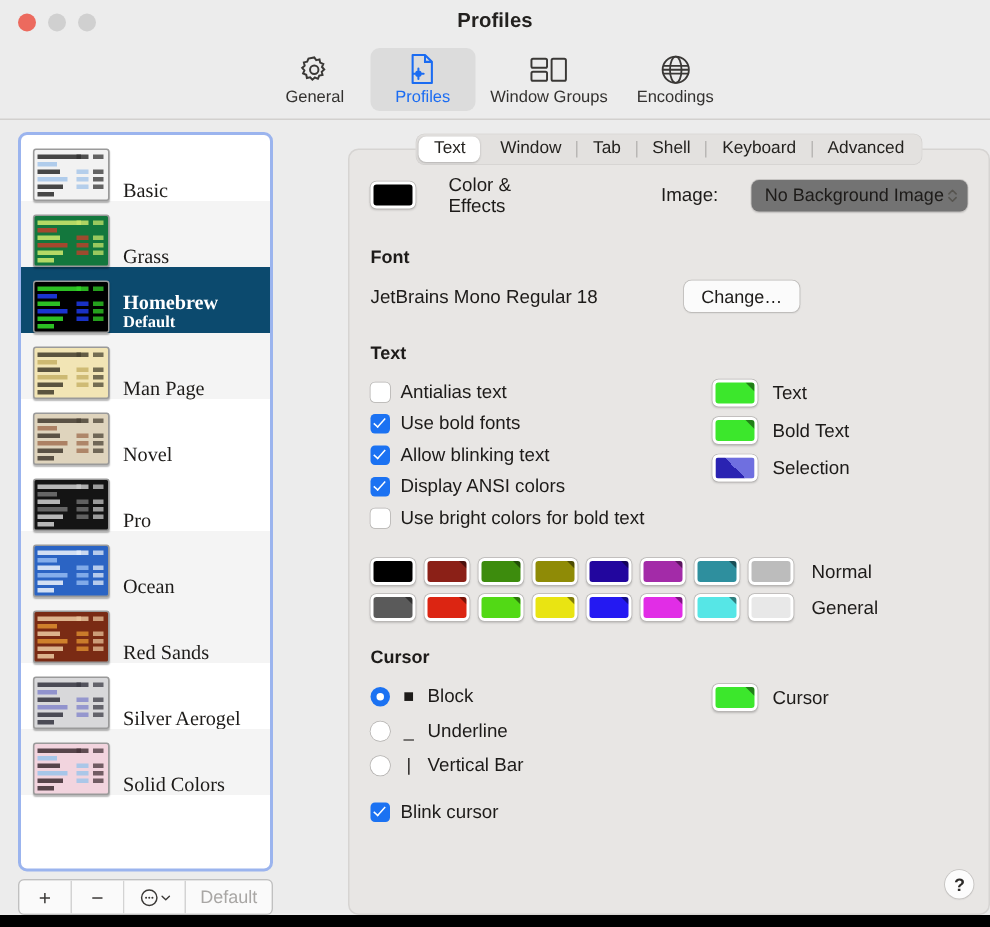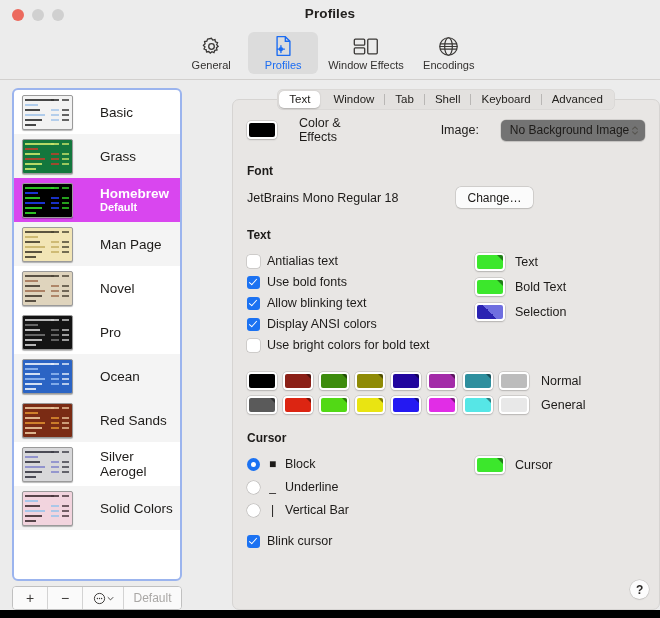--- a/index.html
+++ b/index.html
@@ -47,25 +47,25 @@
   
   .content{flex:1;display:flex;padding:8px 10px 0 12px;box-sizing:border-box;gap:10px;}
   
   .leftcol{width:188px;display:flex;flex-direction:column;}
   .listbox{
     flex:1;background:#ffffff;border:2px solid #9bb4ee;border-radius:6px;
     overflow:hidden;position:relative;
   }
   .plist{display:flex;flex-direction:column;}
   .prow{
-    display:flex;align-items:center;gap:27px;height:44px;padding:0 6px 0 8px;
-    box-sizing:border-box;cursor:default;
+    display:flex;align-items:flex-end;gap:9px;height:44px;padding:0 6px 0 8px;
+    box-sizing:border-box;cursor:default;font-family:Liberation Serif, serif;
   }
   .prow.alt{background:#f4f4f4;}
-  .prow.sel{background:#d946ef;}
+  .prow.sel{background:#0c4a6e;}
   .thumb{
     width:49px;height:33px;border:1px solid #9a9a9a;border-radius:2px;
     box-shadow:0 1px 1px rgba(0,0,0,.28);
     overflow:hidden;flex:0 0 auto;position:relative;
   }
   .thumb .bar{position:absolute;left:0;right:0;height:2px;}
   .pname{font-size:13.5px;color:#1d1b19;line-height:15px;}
   .psub{font-size:11px;color:#1d1b19;line-height:13px;}
   .prow.sel .pname,.prow.sel .psub{color:#fff;}
   .prow.sel .pname{font-weight:bold;}
@@ -203,21 +203,21 @@
     </div>
 
     <div class="tbitem">
       <div class="tbicon">
         <svg width="26" height="21" viewBox="0 0 30 24" fill="none" stroke="#3a3836" stroke-width="1.5">
           <rect x="1.5" y="3.5" width="12" height="7" rx="1.2"></rect>
           <rect x="1.5" y="13.5" width="12" height="7" rx="1.2"></rect>
           <rect x="17" y="3.5" width="11" height="17" rx="1.2"></rect>
         </svg>
       </div>
-      <div class="tblabel">Window Effects</div>
+      <div class="tblabel">Window Groups</div>
     </div>
 
     <div class="tbitem">
       <div class="tbicon">
         <svg width="21" height="21" viewBox="0 0 24 24" fill="none" stroke="#3a3836" stroke-width="1.4">
           <circle cx="12" cy="12" r="10"></circle>
           <ellipse cx="12" cy="12" rx="4.4" ry="10"></ellipse>
           <path d="M2.3 9h19.4M2.3 15h19.4M2 12h20"></path>
         </svg>
       </div>

